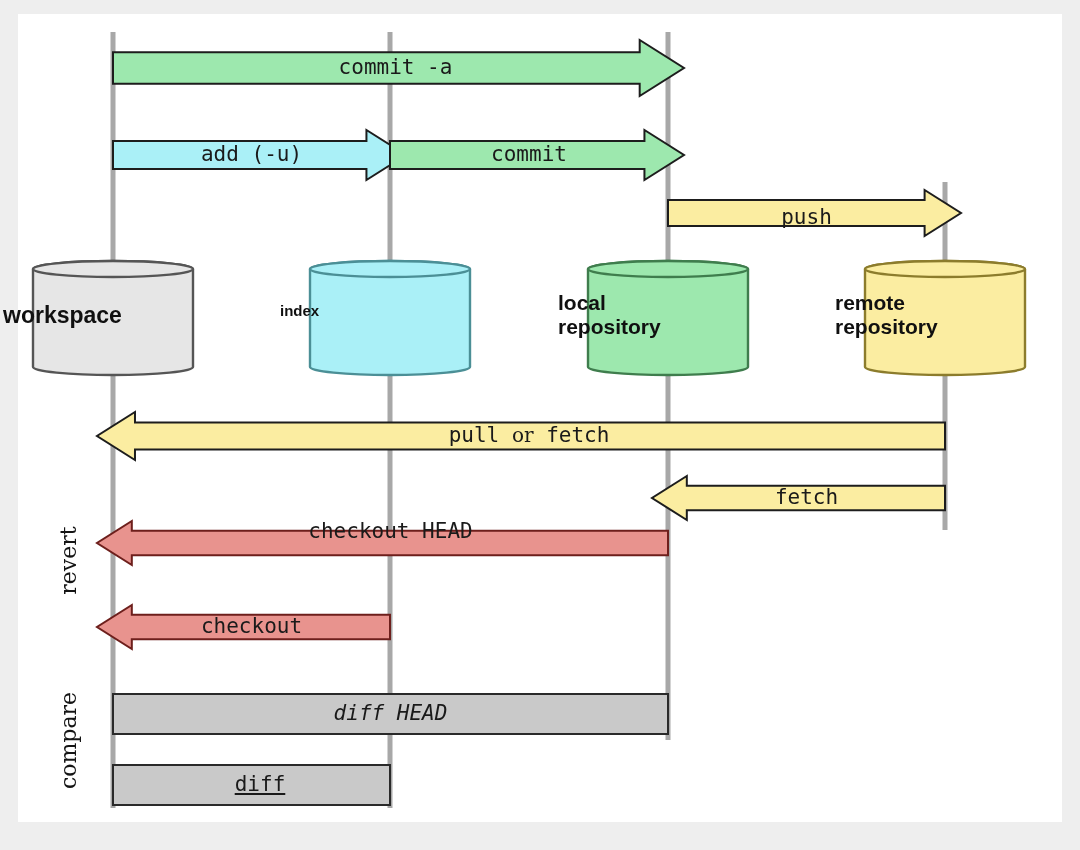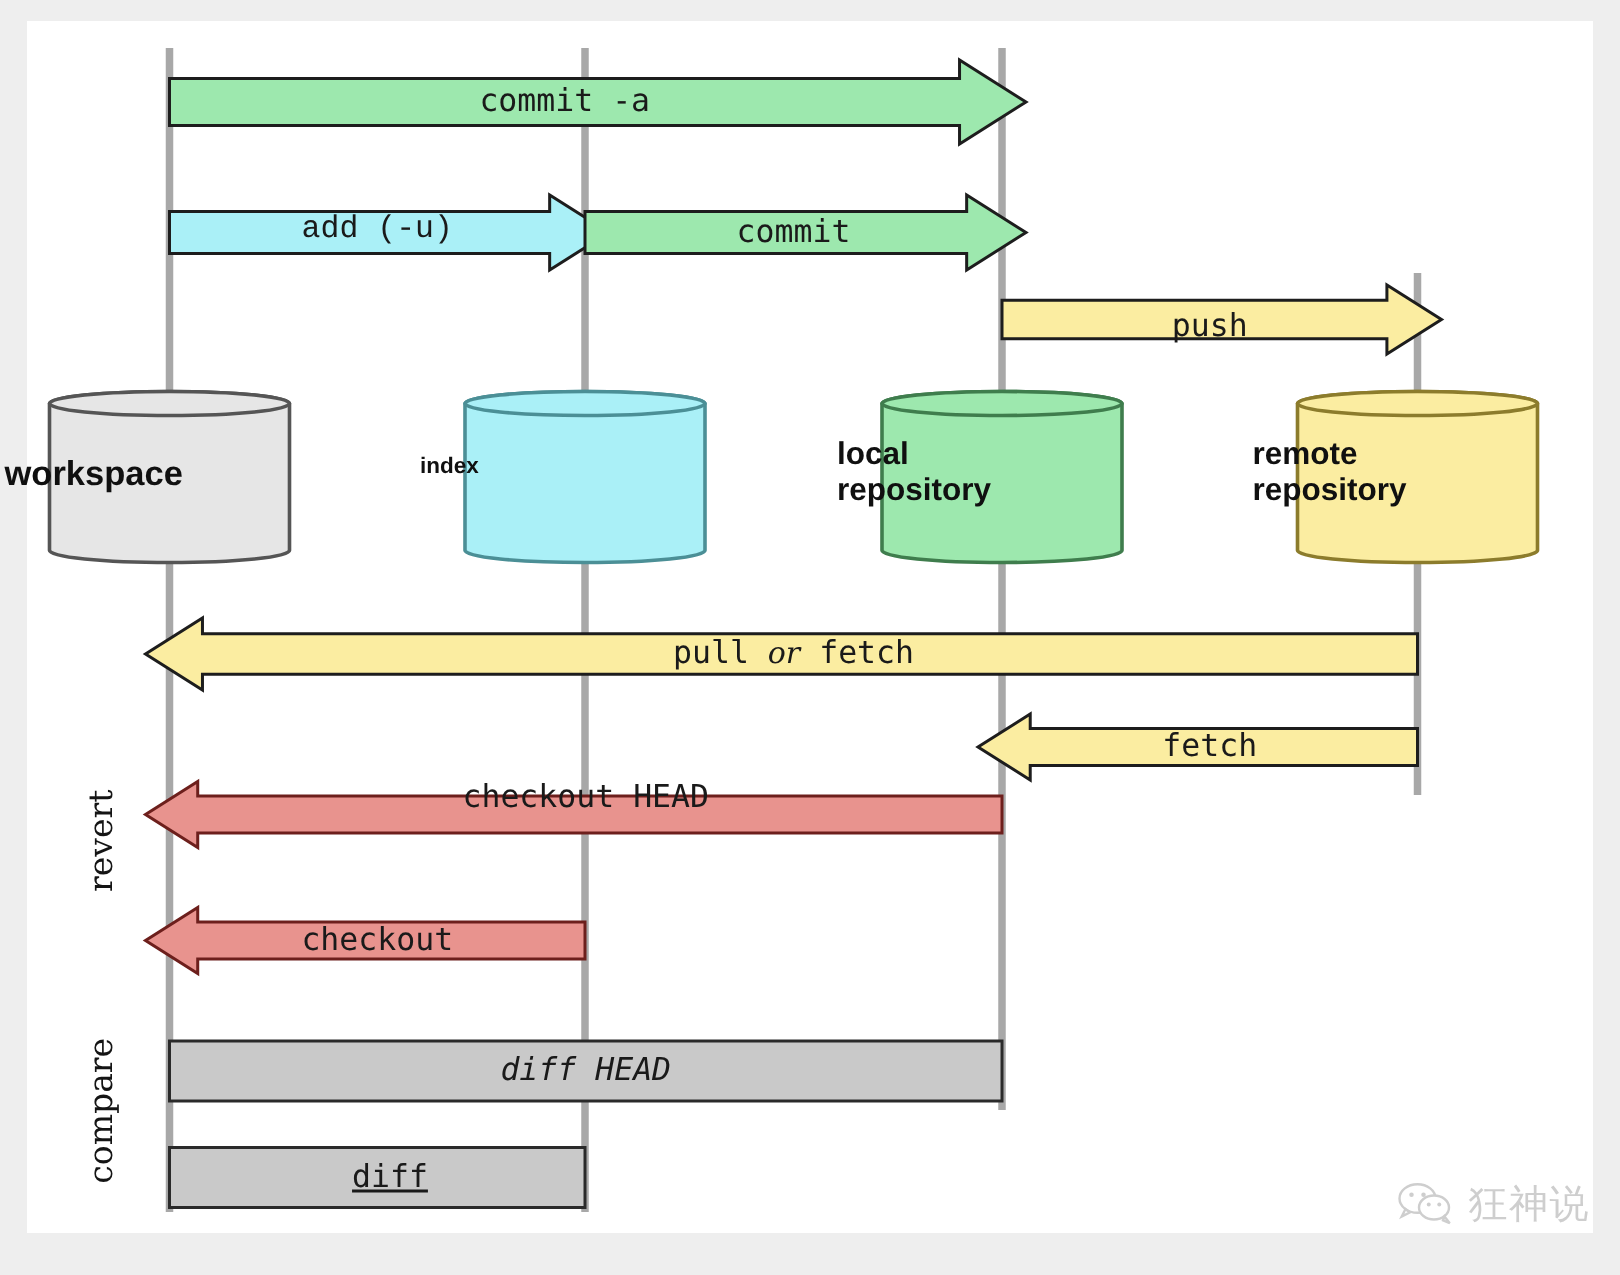--- a/index.html
+++ b/index.html
@@ -54,21 +54,21 @@
     display:flex;align-items:center;gap:8px;
     opacity:.42;
   }
   .mark-txt{
     font-family:"DejaVu Sans","Liberation Sans",sans-serif;
     font-size:26px;color:#8b8b8b;letter-spacing:1px;
   }
   .mark-ico{display:block;}
   .pull-or{
     font-family:"DejaVu Serif","Liberation Serif",serif;
-    font-style:italic;font-size:20px;text-align:right;
+    font-size:20px;text-align:right;
   }
 </style>
 </head>
 <body>
 
 <div id="stage">
   <div id="canvas"></div>
 
   <svg id="svg" viewBox="0 0 1080 850" xmlns="http://www.w3.org/2000/svg">
     <g id="g-columns">
@@ -113,46 +113,33 @@
         <path d="M865,269
                 L865,367
                 A80,8 0 0 0 1025,367
                 L1025,269
                 A80,8 0 0 0 865,269 Z" fill="#fbeda1" stroke="#8c7c2c" stroke-width="2.4"></path>
         <ellipse cx="945" cy="269" rx="80" ry="8" fill="#fbeda1" stroke="#8c7c2c" stroke-width="2.4"></ellipse>
       </g>
   </svg>
 
   <div id="labels">
-      <div class="lbl" style="left: 99px; width: 555px; top: 55px;">commit -a</div>
-      <div class="lbl" style="left: 113px; width: 277px; top: 142px; font-family: Liberation Mono, monospace;">add (-u)</div>
+      <div class="lbl" style="left: 118px; width: 555px; top: 55px;">commit -a</div>
+      <div class="lbl" style="left: 113px; width: 277px; top: 142px;">add (-u)</div>
       <div class="lbl" style="left: 390px; width: 278px; top: 142px;">commit</div>
       <div class="lbl" style="left: 668px; width: 277px; top: 205px;">push</div>
       <div class="lbl" style="left: 113px; width: 832px; top: 423px;"><span>pull </span><span class="pull-or">or</span><span> fetch</span></div>
       <div class="lbl" style="left: 668px; width: 277px; top: 485px;">fetch</div>
       <div class="lbl" style="left: 113px; width: 555px; top: 519px;">checkout HEAD</div>
       <div class="lbl" style="left: 113px; width: 277px; top: 614px;">checkout</div>
       <div class="lbl" style="left: 113px; width: 555px; top: 701px; font-style: italic;">diff HEAD</div>
       <div class="lbl" style="left: 113px; width: 294px; top: 772px; text-decoration: underline;">diff</div>
       <div class="cyl-lbl" style="left: 3px; width: 220px; top: 303px; font-size: 23px;">workspace</div>
       <div class="cyl-lbl" style="left: 280px; width: 220px; top: 303px; font-size: 15px;">index</div>
       <div class="cyl-lbl" style="left: 558px; width: 220px; top: 291px; font-size: 21px;">local
 repository</div>
       <div class="cyl-lbl" style="left: 835px; width: 220px; top: 291px; font-size: 21px;">remote
 repository</div>
       <div class="side-lbl" style="left: 8px; top: 548px; width: 120px; text-align: center;">revert</div>
       <div class="side-lbl" style="left: 8px; top: 728px; width: 120px; text-align: center;">compare</div>
     </div>
 
-  <div class="mark-wrap">
-    <svg class="mark-ico" width="40" height="30" viewBox="0 0 40 30">
-      <ellipse cx="14" cy="11" rx="12" ry="9.5" fill="none" stroke="#8b8b8b" stroke-width="1.6"></ellipse>
-      <path d="M6 18 L3.5 23 L9 20.2 Z" fill="none" stroke="#8b8b8b" stroke-width="1.6"></path>
-      <circle cx="10" cy="8.5" r="1.5" fill="#8b8b8b"></circle>
-      <circle cx="18" cy="8.5" r="1.5" fill="#8b8b8b"></circle>
-      <ellipse cx="25" cy="17" rx="10" ry="8" fill="#ffffff" stroke="#8b8b8b" stroke-width="1.6"></ellipse>
-      <path d="M32 23 L35.5 27.5 L31 25.5 Z" fill="#ffffff" stroke="#8b8b8b" stroke-width="1.6"></path>
-      <circle cx="21.5" cy="15" r="1.3" fill="#8b8b8b"></circle>
-      <circle cx="28.5" cy="15" r="1.3" fill="#8b8b8b"></circle>
-    </svg>
-    <span class="mark-txt">狂神说</span>
-  </div>
 </div>
 
 </body></html>

